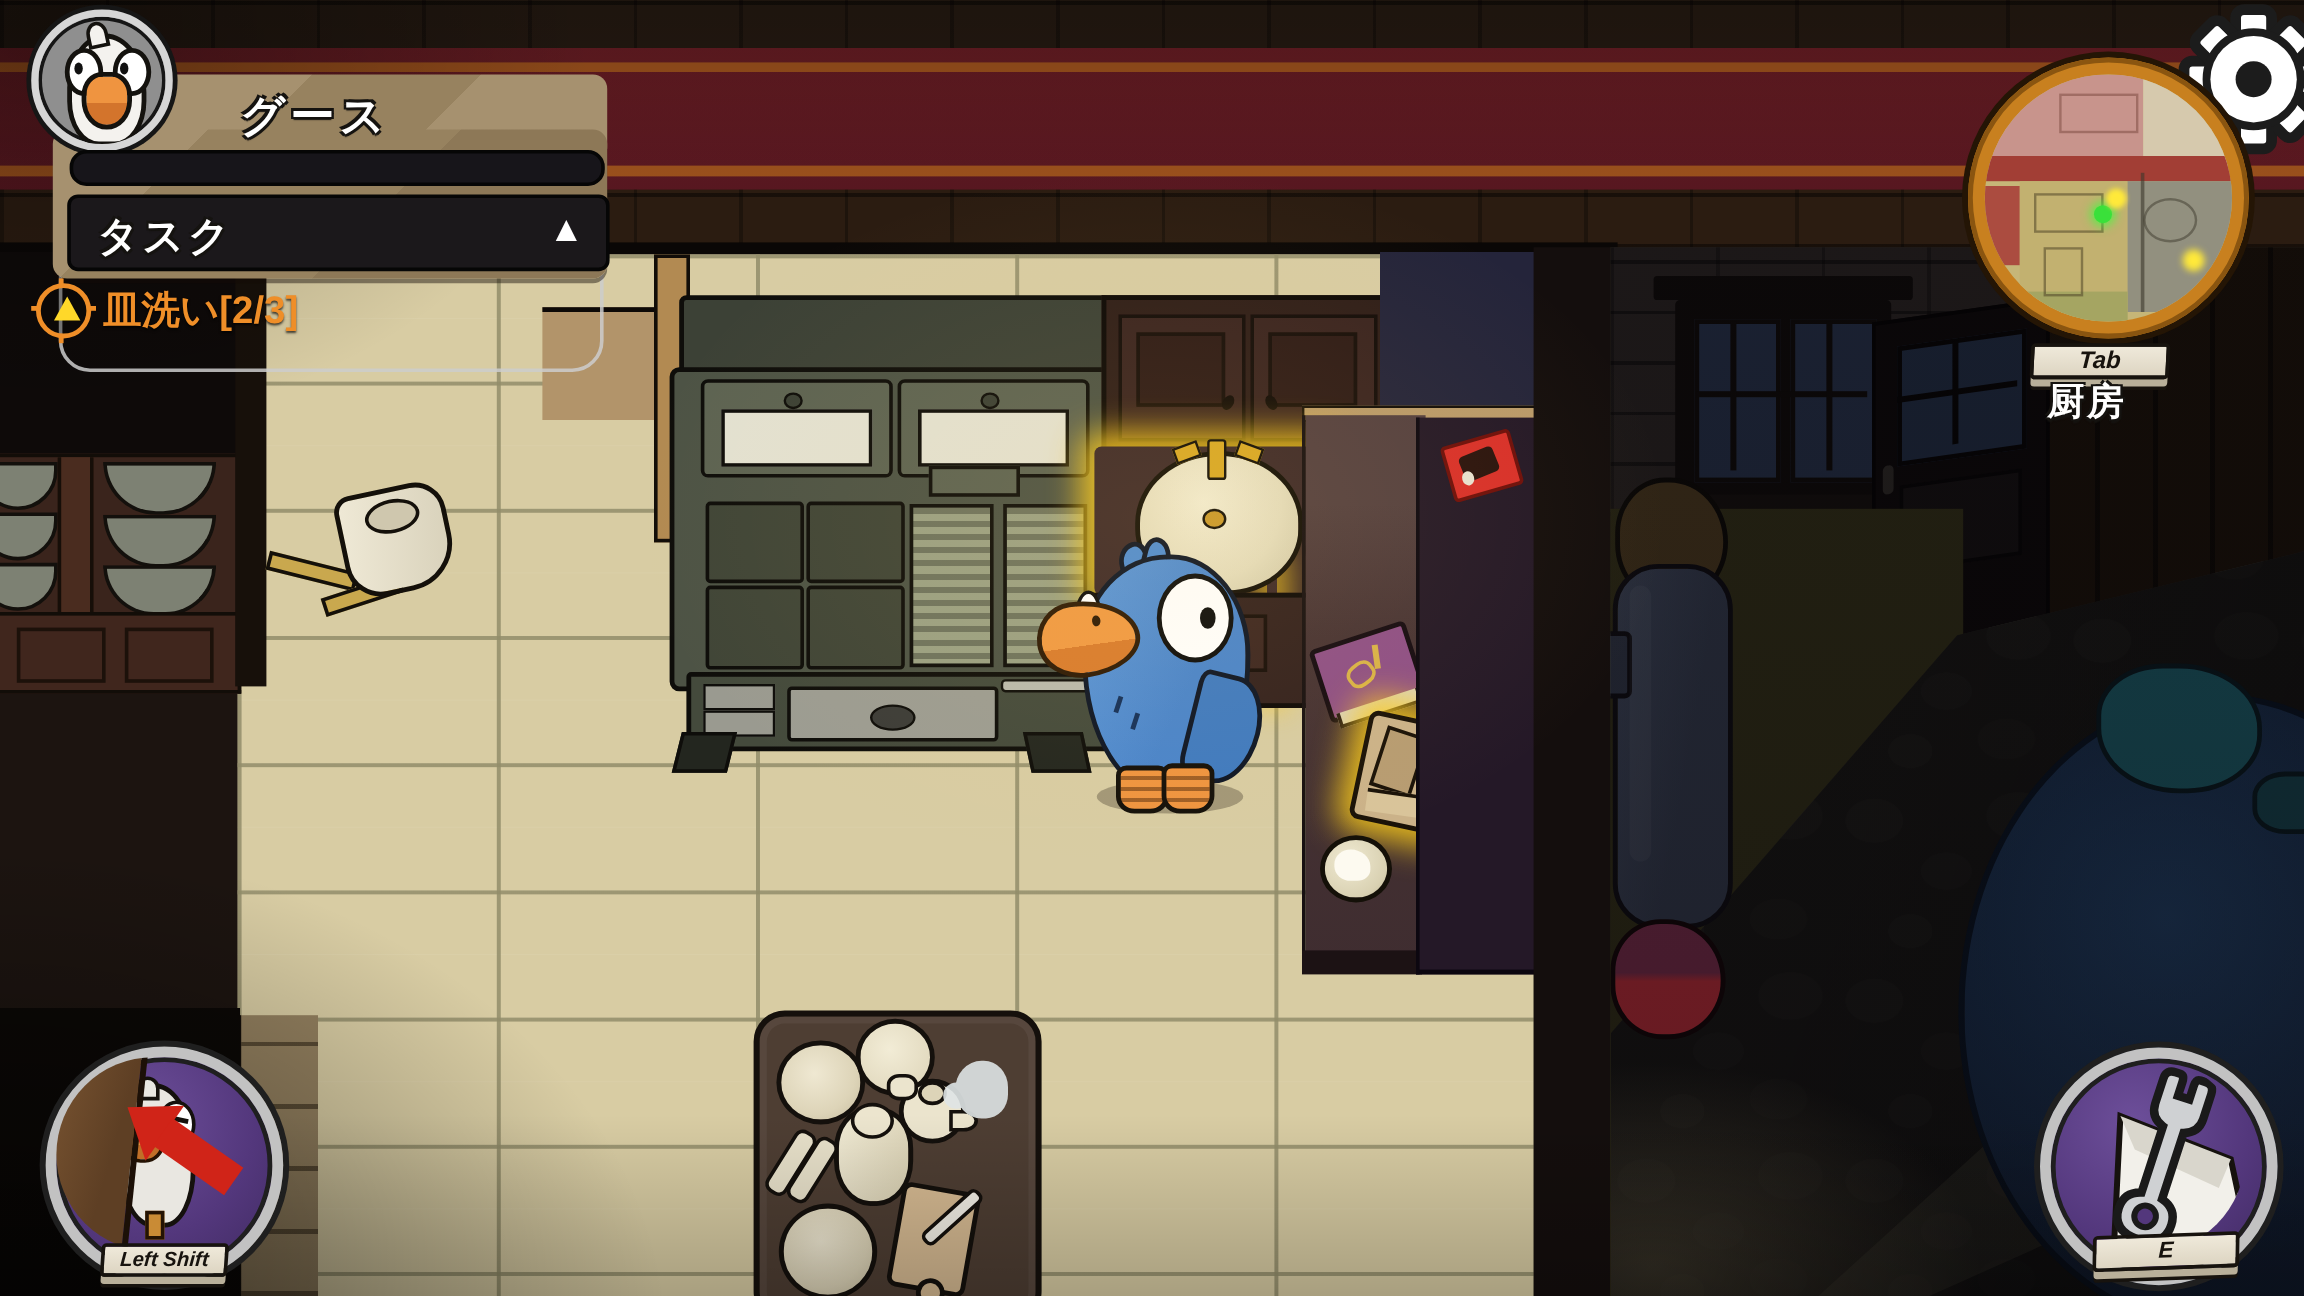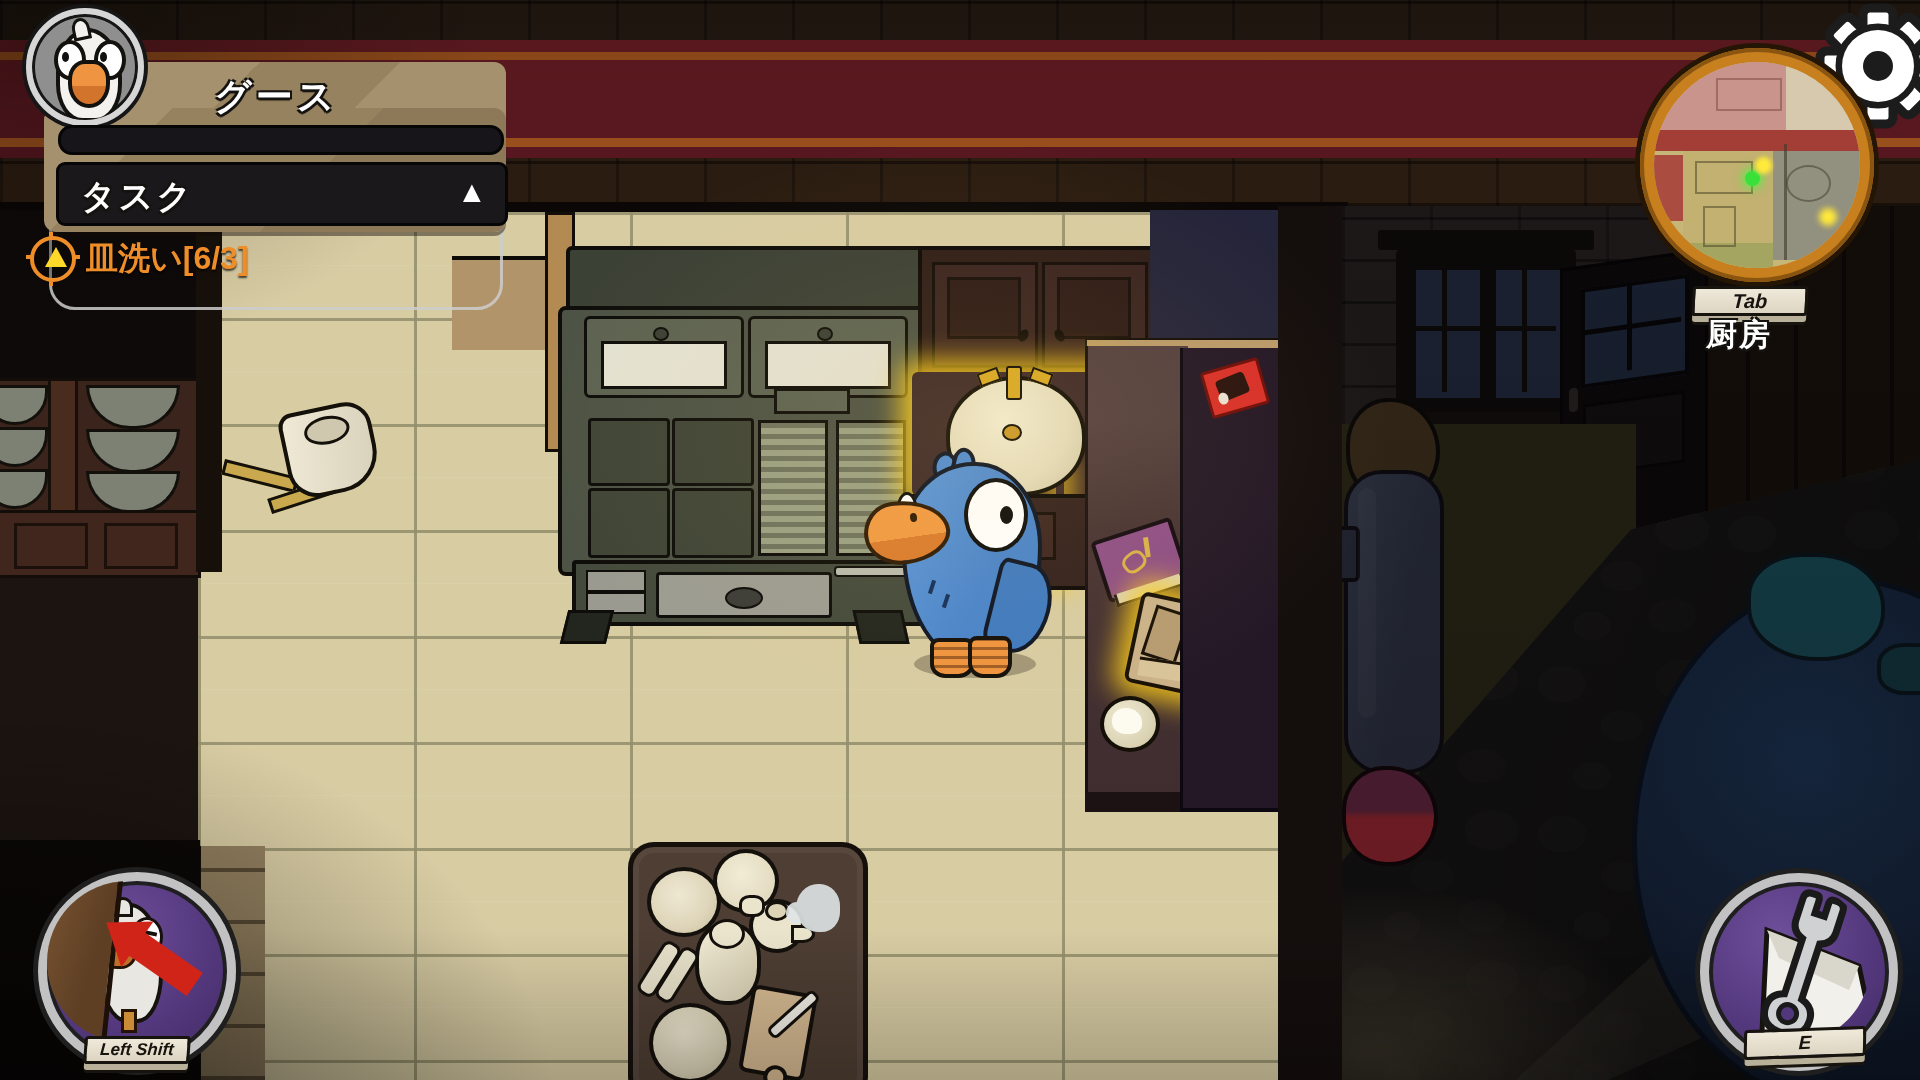--- a/index.html
+++ b/index.html
@@ -256,21 +256,21 @@
       radial-gradient(620px 420px at 50% 40%, rgba(255,205,95,.10), transparent 70%),
       radial-gradient(900px 680px at 0% 104%, rgba(0,0,0,.52), transparent 62%),
       radial-gradient(760px 560px at 2% 2%, rgba(0,0,0,.35), transparent 60%),
       linear-gradient(rgba(0,0,0,.18), transparent 14%, transparent 86%, rgba(0,0,0,.22));"></div>
   </div>
 
   <div>
     <div class="abs" style="left:49px;top:100px;width:448px;height:204px;border:3px solid rgba(205,205,205,.85);border-radius:26px;"></div>
     <div class="abs" style="left:128px;top:62px;width:378px;height:62px;background:linear-gradient(135deg,#a6916f 0 30%,#97825f 30% 62%,#a6916f 62%);border-radius:12px 12px 0 0;"></div>
     <div class="abs" style="left:44px;top:108px;width:462px;height:124px;background:linear-gradient(135deg,#a6916f 0 22%,#97825f 22% 58%,#8d7857 58%);border-radius:12px;box-shadow:0 4px 0 rgba(20,12,6,.45);"></div>
-    <div class="abs otext" style="left:214px;top:72px;font-size:37px;letter-spacing:4px;">グース</div>
+    <div class="abs otext" style="left:200px;top:72px;font-size:37px;letter-spacing:4px;">グース</div>
     <div class="abs" style="left:26px;top:8px;width:106px;height:106px;background:#8f8f8f;border:6px solid #d6d6d6;box-shadow:0 0 0 4px #161616, inset 0 0 0 3px #161616;border-radius:50%;overflow:hidden;">
       <div class="abs" style="left:24px;top:14px;width:58px;height:86px;background:#f4f2ee;border:4px solid #14120e;border-radius:48% 52% 40% 40%;"></div>
       <div class="abs" style="left:40px;top:4px;width:12px;height:16px;background:#f4f2ee;border:3px solid #14120e;border-radius:50% 50% 0 0;transform:rotate(-12deg);"></div>
       <div class="abs" style="left:22px;top:26px;width:24px;height:32px;background:#fff;border:4px solid #14120e;border-radius:50%;"></div>
       <div class="abs" style="left:62px;top:26px;width:24px;height:32px;background:#fff;border:4px solid #14120e;border-radius:50%;"></div>
       <div class="abs" style="left:30px;top:38px;width:7px;height:10px;background:#111;border-radius:50%;"></div>
       <div class="abs" style="left:68px;top:38px;width:7px;height:10px;background:#111;border-radius:50%;"></div>
       <div class="abs" style="left:36px;top:46px;width:34px;height:40px;background:linear-gradient(#ef9440 55%,#d3742c 55%);border:4px solid #14120e;border-radius:40% 40% 50% 50%;"></div>
     </div>
     <div class="abs" style="left:58px;top:125px;width:440px;height:24px;background:#17151a;border:3px solid #060606;border-radius:14px;"></div>
@@ -280,21 +280,21 @@
     </div>
     <div class="abs" style="left:30px;top:236px;display:flex;align-items:center;">
       <span style="position:relative;display:inline-block;width:38px;height:38px;border:4px solid #ef8e28;border-radius:50%;background:rgba(10,8,6,.35);">
         <span class="abs" style="left:11px;top:7px;width:0;height:0;border-left:11px solid transparent;border-right:11px solid transparent;border-bottom:20px solid #ffd829;"></span>
         <span class="abs" style="left:15px;top:-8px;width:4px;height:7px;background:#ef8e28;"></span>
         <span class="abs" style="left:15px;bottom:-8px;width:4px;height:7px;background:#ef8e28;"></span>
         <span class="abs" style="left:-8px;top:15px;width:7px;height:4px;background:#ef8e28;"></span>
         <span class="abs" style="right:-8px;top:15px;width:7px;height:4px;background:#ef8e28;"></span>
       </span>
       <span style="margin-left:10px;font-size:32px;font-weight:bold;color:#ef8e28;text-shadow:0 2px 2px rgba(0,0,0,.7);">
-        <span>皿洗い</span><span>[6/3]</span>
+        <span>皿洗い</span><span>[2/3]</span>
       </span>
     </div>
   </div>
 
   <div class="abs" style="left:1812px;top:2px;width:132px;height:132px;">
     <svg width="132" height="132" viewBox="0 0 132 132">
       <g transform="translate(66,64)">
         <g fill="#ffffff" stroke="#1c1c1c" stroke-width="9">
           <rect x="-15" y="-58" width="30" height="30" rx="7"></rect>
           <rect x="-15" y="28" width="30" height="30" rx="7"></rect>

